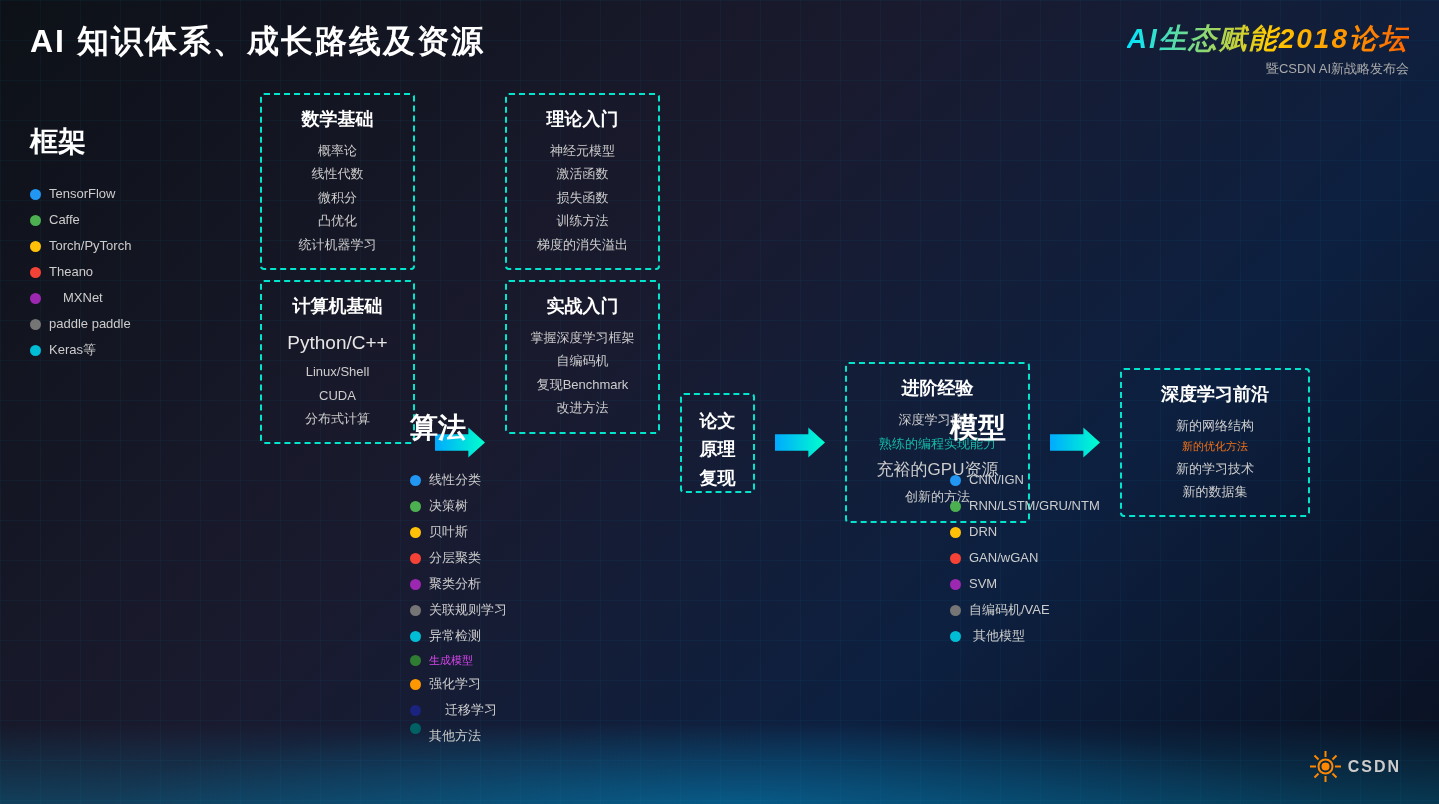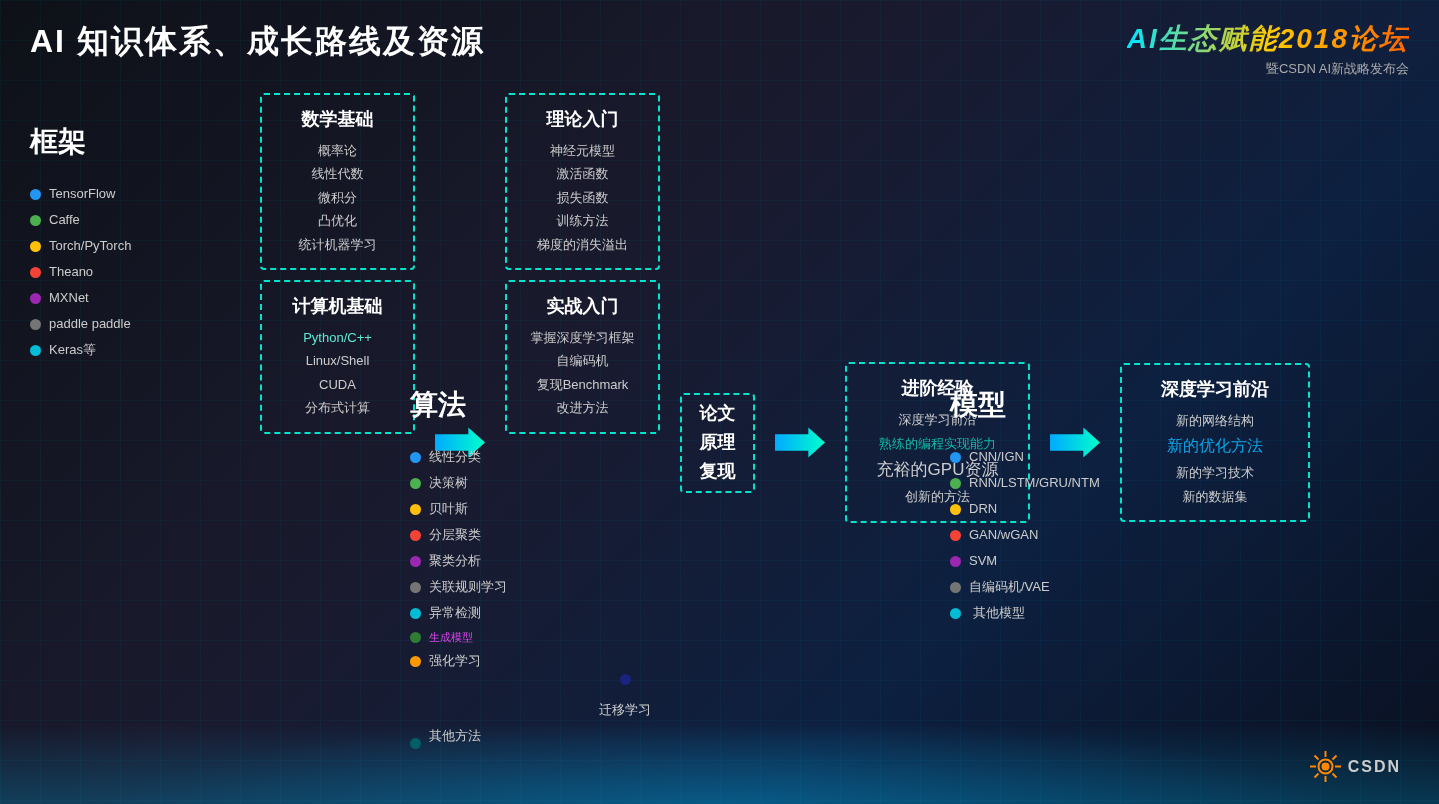--- a/index.html
+++ b/index.html
@@ -196,21 +196,21 @@
             <span>Caffe</span>
           </li>
           <li style="display: flex; align-items: center; gap: 8px; font-size: 13px; color: rgb(204, 204, 204); line-height: 2;">
             <span style="width: 11px; height: 11px; border-radius: 50%; flex-shrink: 0; background: rgb(255, 193, 7);"></span>
             <span>Torch/PyTorch</span>
           </li>
           <li style="display: flex; align-items: center; gap: 8px; font-size: 13px; color: rgb(204, 204, 204); line-height: 2;">
             <span style="width: 11px; height: 11px; border-radius: 50%; flex-shrink: 0; background: rgb(244, 67, 54);"></span>
             <span>Theano</span>
           </li>
-          <li style="display: flex; align-items: center; gap: 8px; font-size: 13px; color: rgb(204, 204, 204); line-height: 2;">
+          <li style="display: flex; align-items: center; gap: 22px; font-size: 13px; color: rgb(204, 204, 204); line-height: 2;">
             <span style="width: 11px; height: 11px; border-radius: 50%; flex-shrink: 0; background: rgb(156, 39, 176);"></span>
             <span>MXNet</span>
           </li>
           <li style="display: flex; align-items: center; gap: 8px; font-size: 13px; color: rgb(204, 204, 204); line-height: 2;">
             <span style="width: 11px; height: 11px; border-radius: 50%; flex-shrink: 0; background: rgb(117, 117, 117);"></span>
             <span>paddle paddle</span>
           </li>
           <li style="display: flex; align-items: center; gap: 8px; font-size: 13px; color: rgb(204, 204, 204); line-height: 2;">
             <span style="width: 11px; height: 11px; border-radius: 50%; flex-shrink: 0; background: rgb(0, 188, 212);"></span>
             <span>Keras等</span>
@@ -227,21 +227,21 @@
             <div style="font-size: 13px; color: rgb(204, 204, 204); text-align: center; line-height: 1.8;">线性代数</div>
             <div style="font-size: 13px; color: rgb(204, 204, 204); text-align: center; line-height: 1.8;">微积分</div>
             <div style="font-size: 13px; color: rgb(204, 204, 204); text-align: center; line-height: 1.8;">凸优化</div>
             <div style="font-size: 13px; color: rgb(204, 204, 204); text-align: center; line-height: 1.8;">统计机器学习</div>
           </div>
       </div>
 
       <div class="dashed-box" style="width:155px;">
         <div class="box-title">计算机基础</div>
         <div id="computer-items">
-            <div style="font-size: 13px; color: #5eead4; text-align: center; line-height: 1.8;">Python/C++</div>
+            <div style="font-size: 19px; color: #e5e5e5; text-align: center; line-height: 1.8;">Python/C++</div>
             <div style="font-size: 13px; color: rgb(204, 204, 204); text-align: center; line-height: 1.8;">Linux/Shell</div>
             <div style="font-size: 13px; color: rgb(204, 204, 204); text-align: center; line-height: 1.8;">CUDA</div>
             <div style="font-size: 13px; color: rgb(204, 204, 204); text-align: center; line-height: 1.8;">分布式计算</div>
           </div>
       </div>
     </div>
 
     <div style="display:flex; align-items:center; flex-shrink:0;">
       <svg class="arrow-svg" viewBox="0 0 60 40" xmlns="http://www.w3.org/2000/svg">
         <defs>
@@ -272,21 +272,21 @@
         <div id="practice-items">
             <div style="font-size: 13px; color: rgb(204, 204, 204); text-align: center; line-height: 1.8;">掌握深度学习框架</div>
             <div style="font-size: 13px; color: rgb(204, 204, 204); text-align: center; line-height: 1.8;">自编码机</div>
             <div style="font-size: 13px; color: rgb(204, 204, 204); text-align: center; line-height: 1.8;">复现Benchmark</div>
             <div style="font-size: 13px; color: rgb(204, 204, 204); text-align: center; line-height: 1.8;">改进方法</div>
           </div>
       </div>
     </div>
 
     <div style="display:flex; align-items:center; flex-shrink:0;">
-      <div class="dashed-box" style="width:75px; height:100px; display:flex; align-items:center; justify-content:center;">
+      <div class="dashed-box" style="width:75px; height:100px; display:flex; justify-content:center;">
         <div style="font-size:18px; font-weight:bold; color:#fff; text-align:center; line-height:1.6;">论文<br>原理<br>复现</div>
       </div>
     </div>
 
     <div style="display:flex; align-items:center; flex-shrink:0;">
       <svg class="arrow-svg" viewBox="0 0 60 40" xmlns="http://www.w3.org/2000/svg">
         <polygon points="0,10 40,10 40,2 60,20 40,38 40,30 0,30" fill="url(#arrowGrad1)"></polygon>
       </svg>
     </div>
 
@@ -306,21 +306,21 @@
       <svg class="arrow-svg" viewBox="0 0 60 40" xmlns="http://www.w3.org/2000/svg">
         <polygon points="0,10 40,10 40,2 60,20 40,38 40,30 0,30" fill="url(#arrowGrad1)"></polygon>
       </svg>
     </div>
 
     <div style="display:flex; align-items:center; flex-shrink:0;">
       <div class="dashed-box" style="width:190px;">
         <div class="box-title">深度学习前沿</div>
         <div id="deep-items">
             <div style="font-size: 13px; color: rgb(204, 204, 204); text-align: center; line-height: 1.8;">新的网络结构</div>
-            <div style="font-size: 16px; color: #0ea5e9; text-align: center; line-height: 1.8;">新的优化方法</div>
+            <div style="font-size: 11px; color: #f97316; text-align: center; line-height: 1.8;">新的优化方法</div>
             <div style="font-size: 13px; color: rgb(204, 204, 204); text-align: center; line-height: 1.8;">新的学习技术</div>
             <div style="font-size: 13px; color: rgb(204, 204, 204); text-align: center; line-height: 1.8;">新的数据集</div>
           </div>
       </div>
     </div>
 
   </div>
 
   <div style="display:flex; gap:0; position:absolute; bottom:55px; left:30px; right:30px;">
 
@@ -358,25 +358,25 @@
             <span>异常检测</span>
           </li>
           <li style="display: flex; gap: 8px; font-size: 11px; color: #d946ef; line-height: 2;">
             <span style="width: 11px; height: 11px; border-radius: 50%; flex-shrink: 0; background: rgb(46, 125, 50);"></span>
             <span>生成模型</span>
           </li>
           <li style="display: flex; align-items: center; gap: 8px; font-size: 13px; color: rgb(204, 204, 204); line-height: 2;">
             <span style="width: 11px; height: 11px; border-radius: 50%; flex-shrink: 0; background: rgb(255, 152, 0);"></span>
             <span>强化学习</span>
           </li>
-          <li style="display: flex; align-items: center; gap: 12px; font-size: 13px; color: rgb(204, 204, 204); line-height: 2; flex-direction: column;">
+          <li style="display: flex; align-items: center; gap: 24px; font-size: 13px; color: rgb(204, 204, 204); line-height: 2;">
             <span style="width: 11px; height: 11px; border-radius: 50%; flex-shrink: 0; background: rgb(26, 35, 126);"></span>
             <span>迁移学习</span>
           </li>
-          <li style="display: flex; align-items: flex-end; gap: 8px; font-size: 13px; color: rgb(204, 204, 204); line-height: 2;">
+          <li style="display: flex; align-items: flex-start; gap: 8px; font-size: 13px; color: rgb(204, 204, 204); line-height: 2;">
             <span style="width: 11px; height: 11px; border-radius: 50%; flex-shrink: 0; background: rgb(0, 96, 100);"></span>
             <span>其他方法</span>
           </li>
         </ul>
     </div>
 
     <div style="width:350px; flex-shrink:0; margin-left:110px;">
       <div class="section-label">模型</div>
       <ul class="dot-list" id="model-list">
           <li style="display: flex; align-items: center; gap: 8px; font-size: 13px; color: rgb(204, 204, 204); line-height: 2;">

